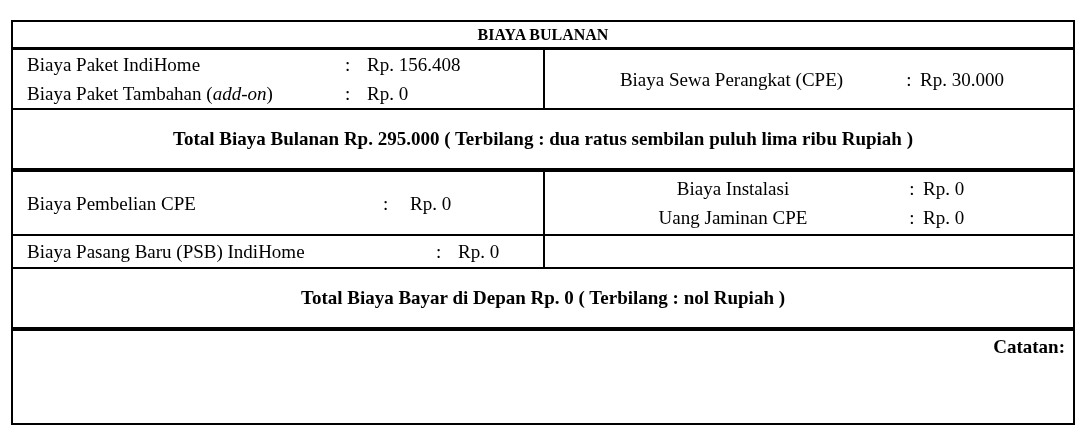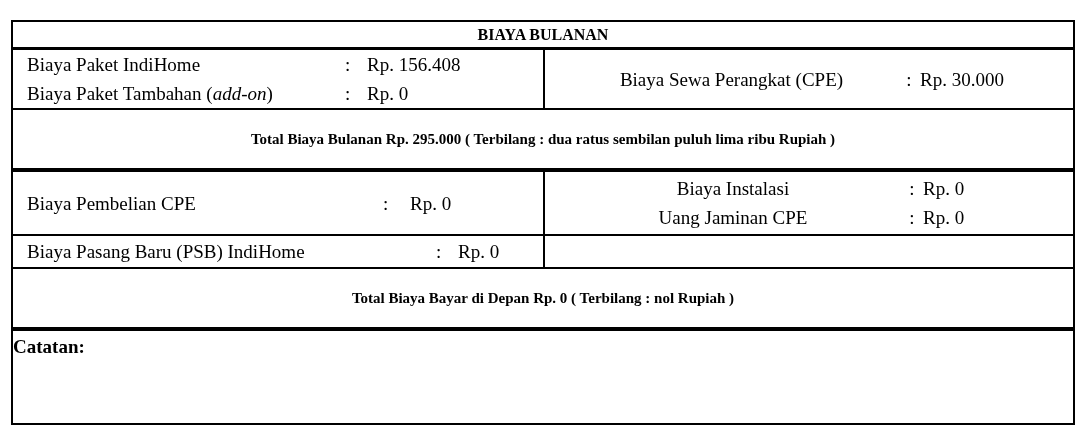--- a/index.html
+++ b/index.html
@@ -80,27 +80,28 @@
   .lw5 { width: 336px; }
   .colon { display: inline-block; width: 22px; }
   .colon.wide { width: 27px; }
   .total-row {
     height: 58px;
     border-bottom: 4px solid #000;
     display: flex;
     align-items: center;
     justify-content: center;
     font-weight: bold;
-    font-size: 15px;
+    font-size: 19px;
     text-align: center;
     flex: 0 0 auto;
   }
   .notes-row {
     flex: 1;
-    padding: 5px 0;
+    padding: 5px 8px;
+    text-align: right;
   }
   .notes-label {
     font-weight: bold;
   }
   .italic { font-style: italic; }
 </style>
 </head>
 <body>
 
 <div class="page">

